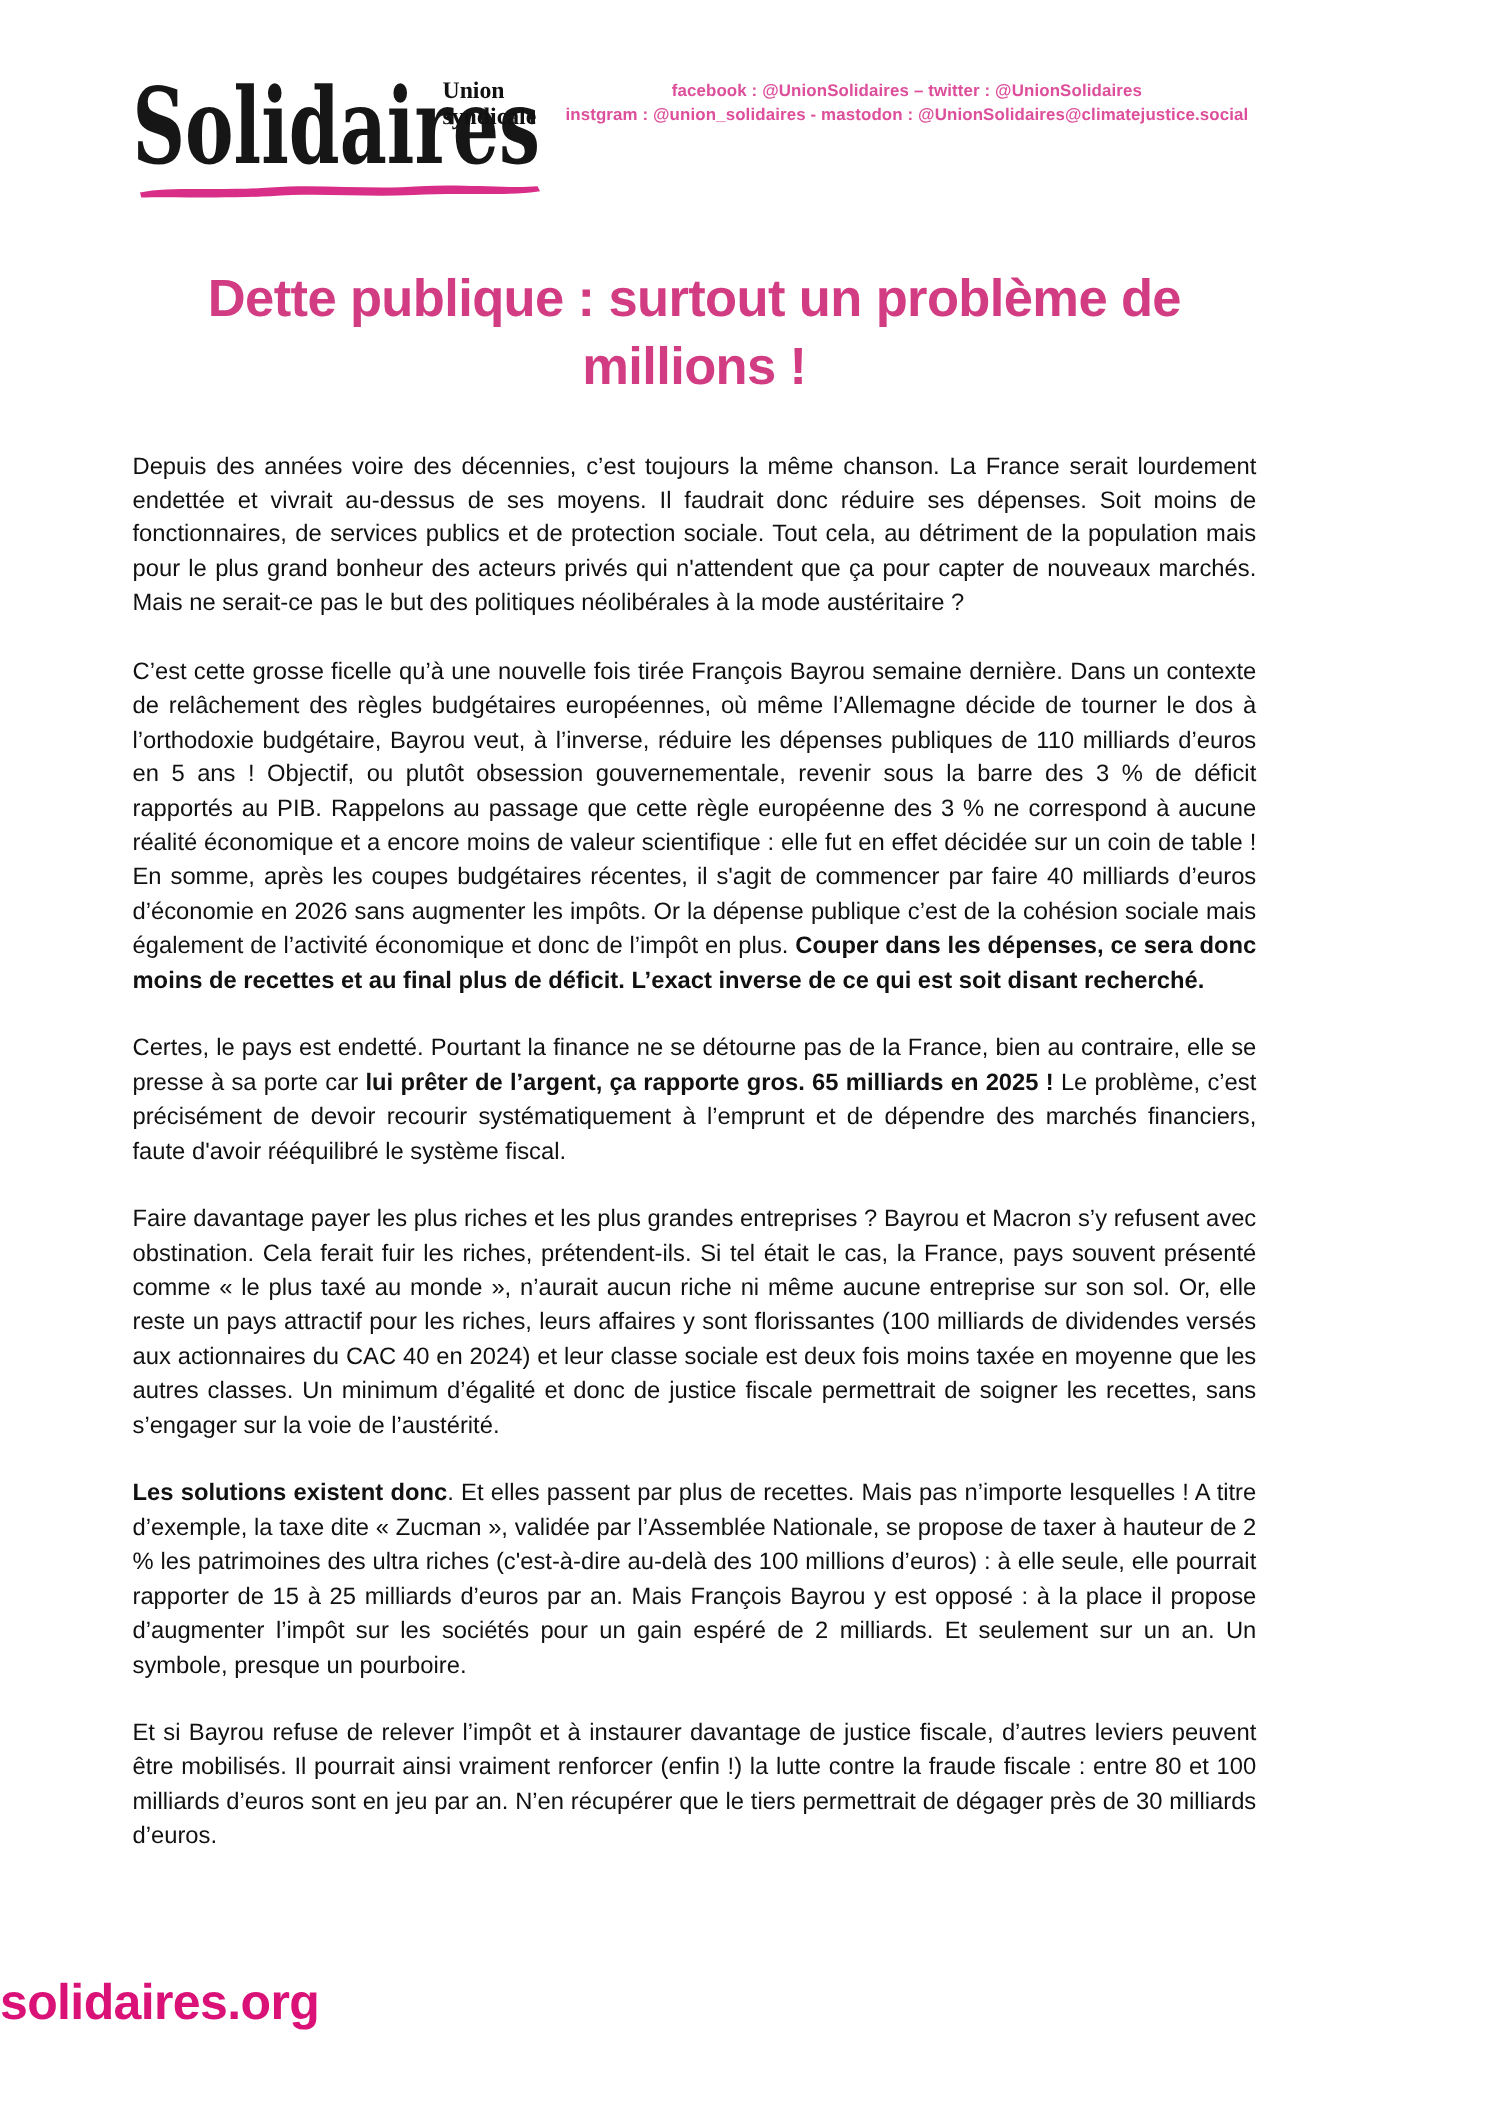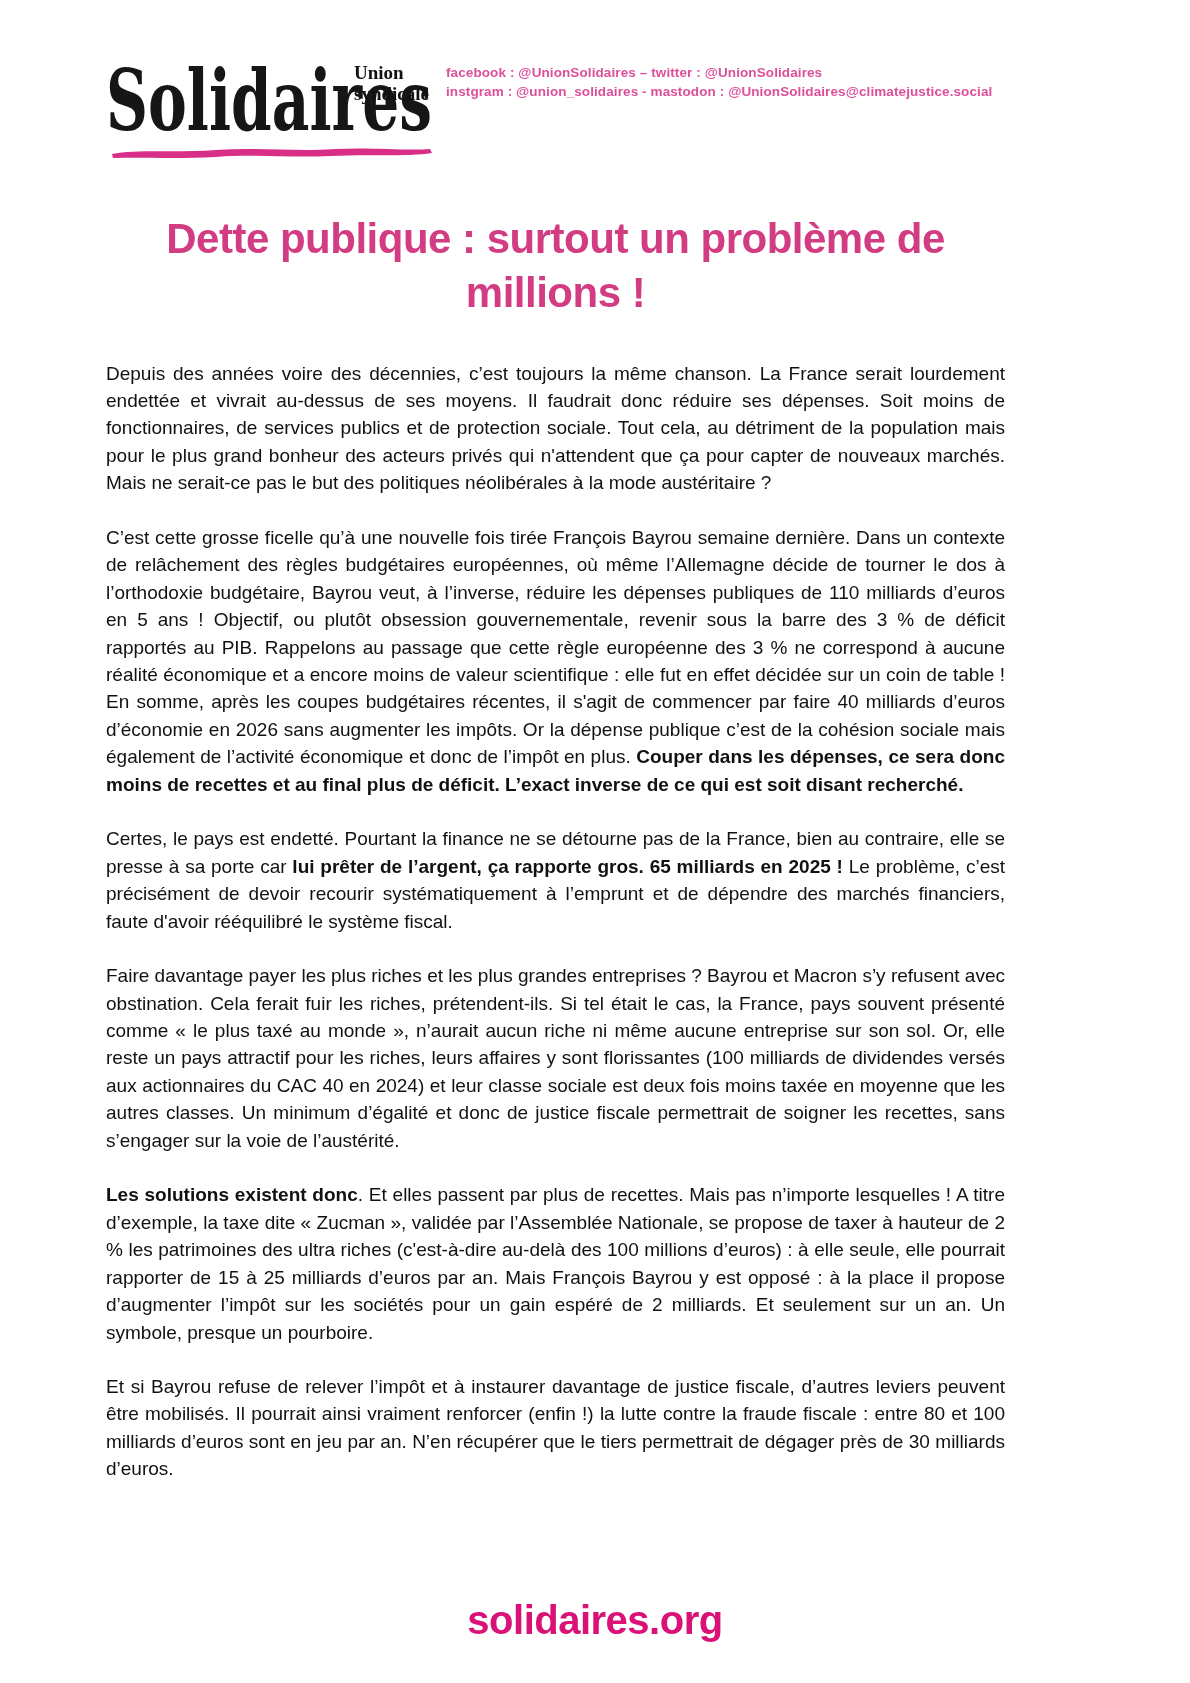--- a/index.html
+++ b/index.html
@@ -45,21 +45,21 @@
     line-height: 1.12;
     color: #111111;
     white-space: pre-line;
     text-align: left;
   }
   .logo-underline-svg {
     display: block;
     margin-top: 2px;
   }
   .header-right {
-    text-align: left;
+    text-align: center;
     padding-top: 8px;
     flex: 1 1 auto;
   }
   .social-line {
     color: var(--pink-social, #dd4f9b);
     font-weight: bold;
     font-size: 13.5px;
     line-height: 1.4;
     letter-spacing: 0.1px;
   }
@@ -87,23 +87,22 @@
     line-height: 1.445;
     text-align: justify;
     color: #111111;
   }
   .body-para { margin: 0 0 27px 0; }
   .seg-bold { font-weight: bold; }
   
   .footer {
     position: absolute;
     left: 0;
-    bottom: 40px;
+    bottom: 58px;
     width: 1190px;
-    text-align: center;
   }
   .footer-url {
     color: var(--pink-footer, #da1277);
     font-weight: bold;
     font-size: 40px;
     letter-spacing: -0.5px;
     text-decoration: none;
   }
 </style>
 </head>

